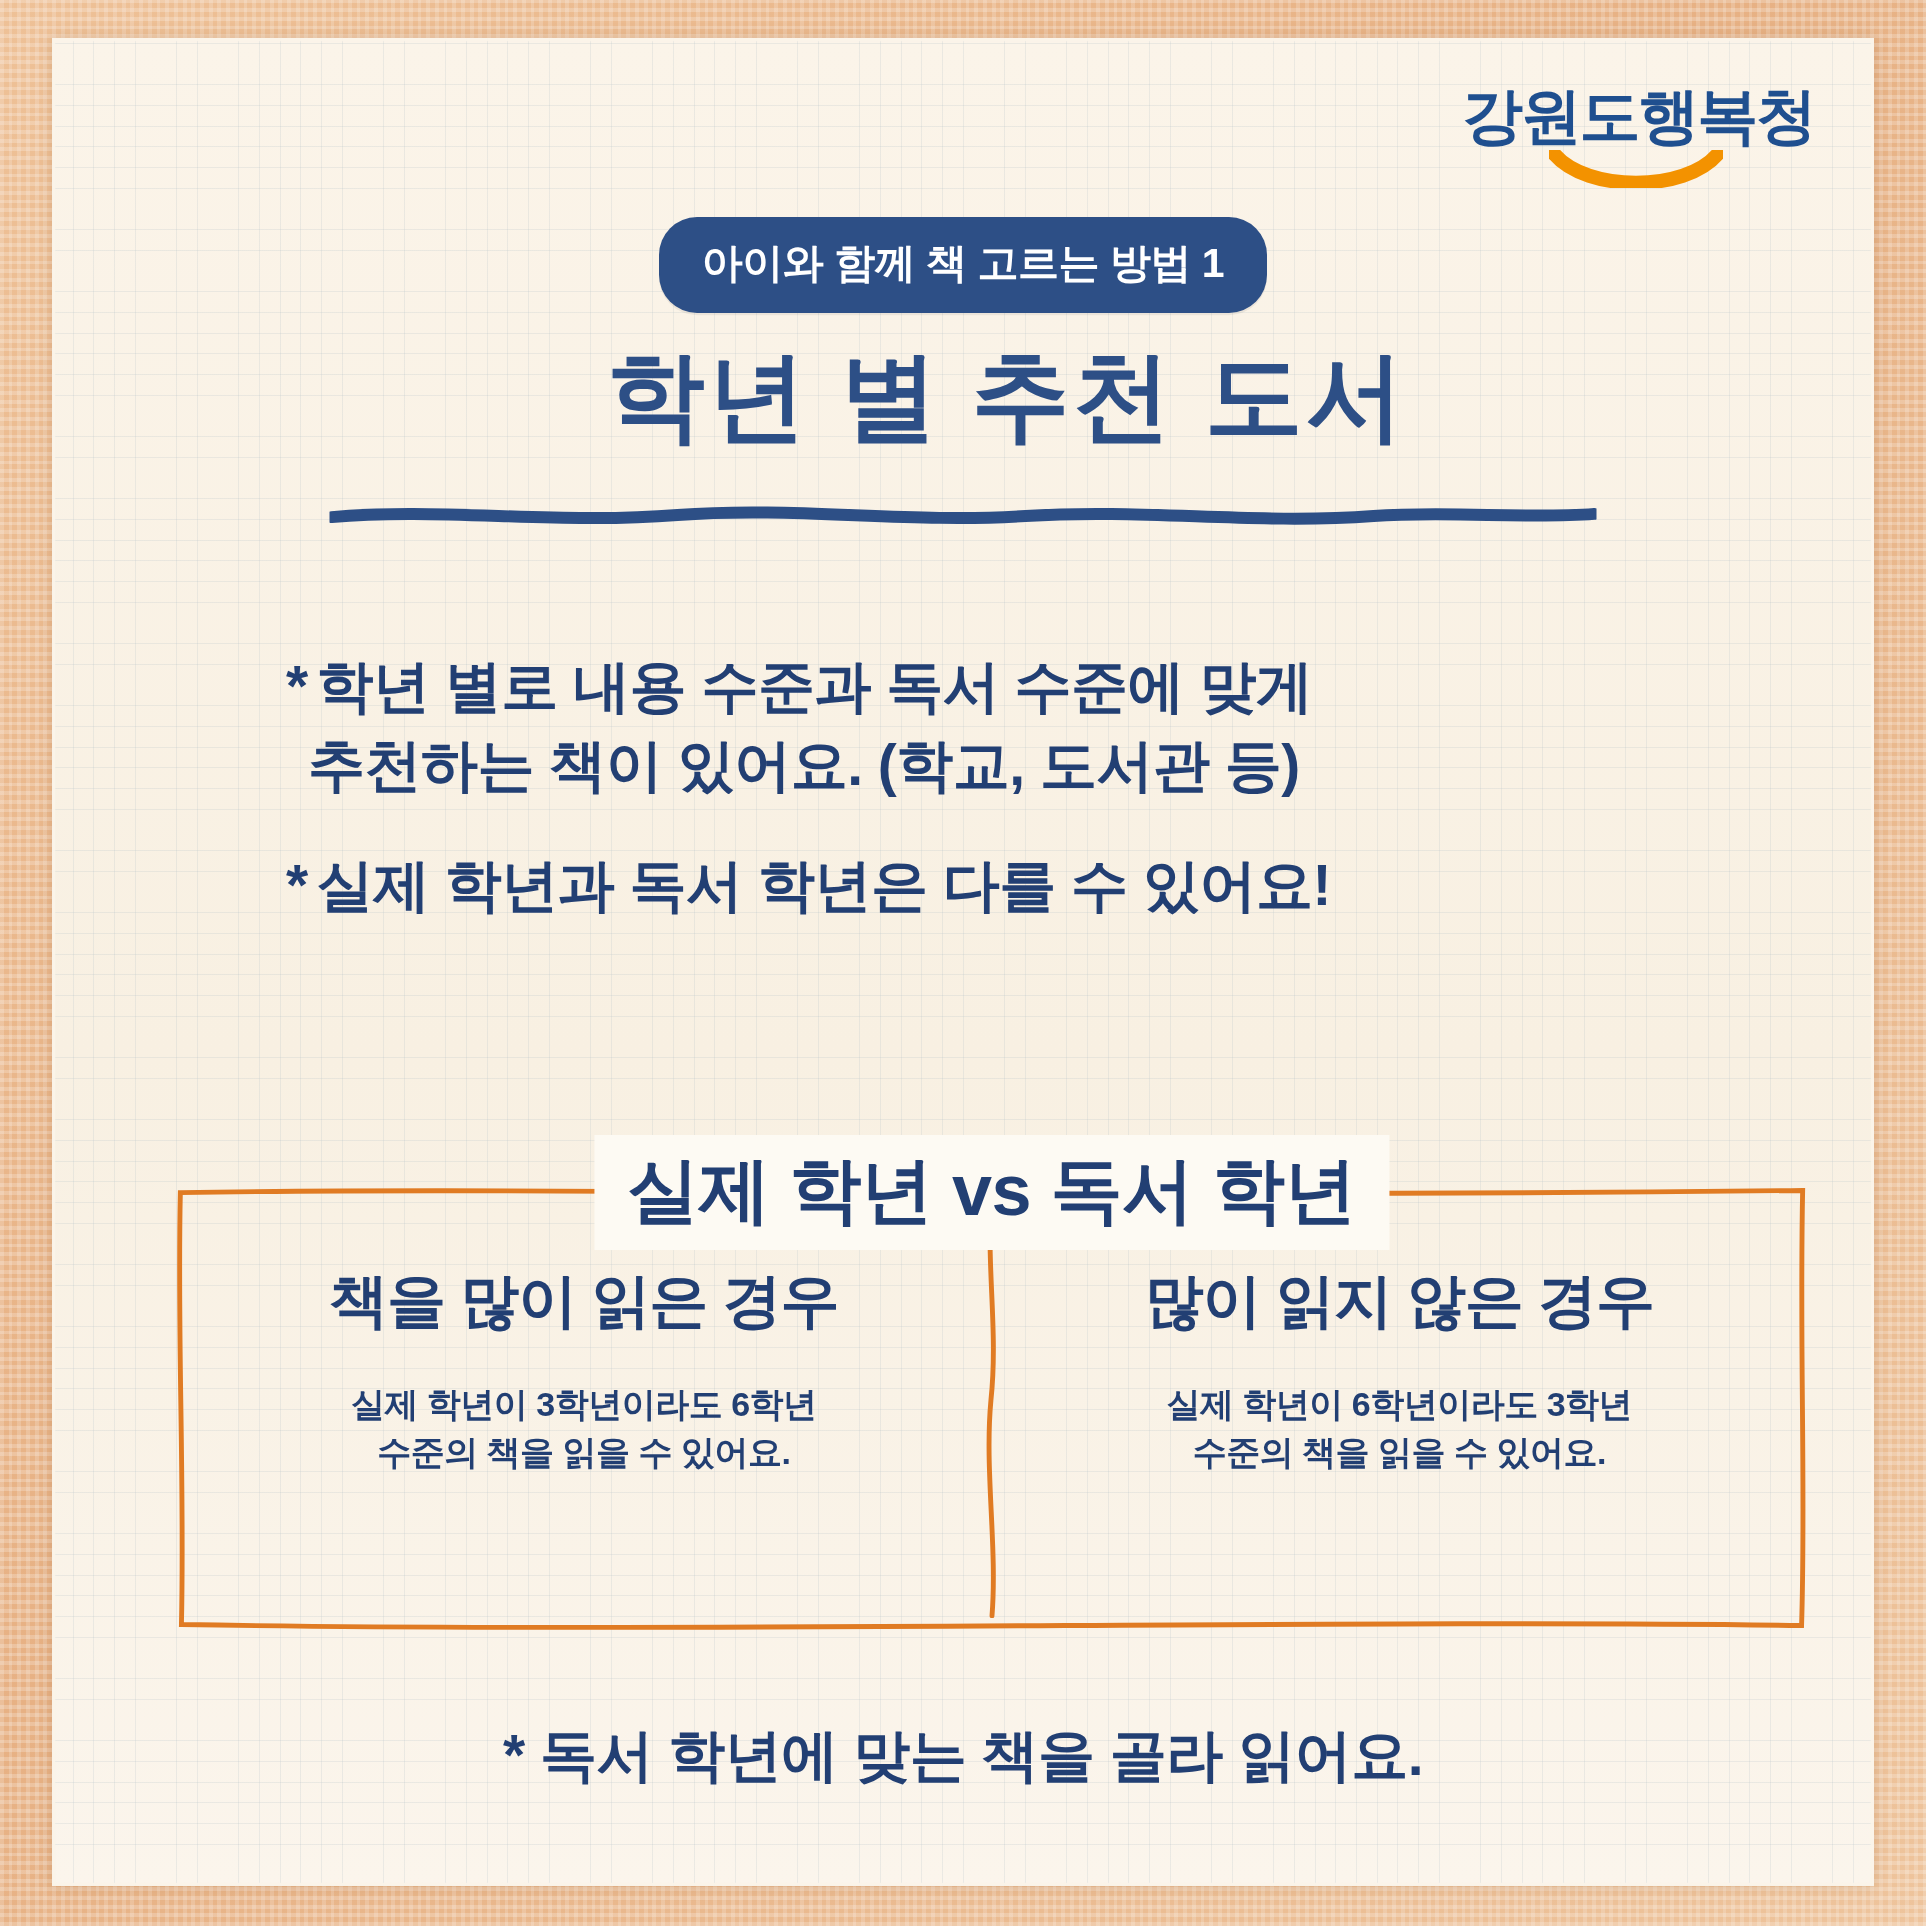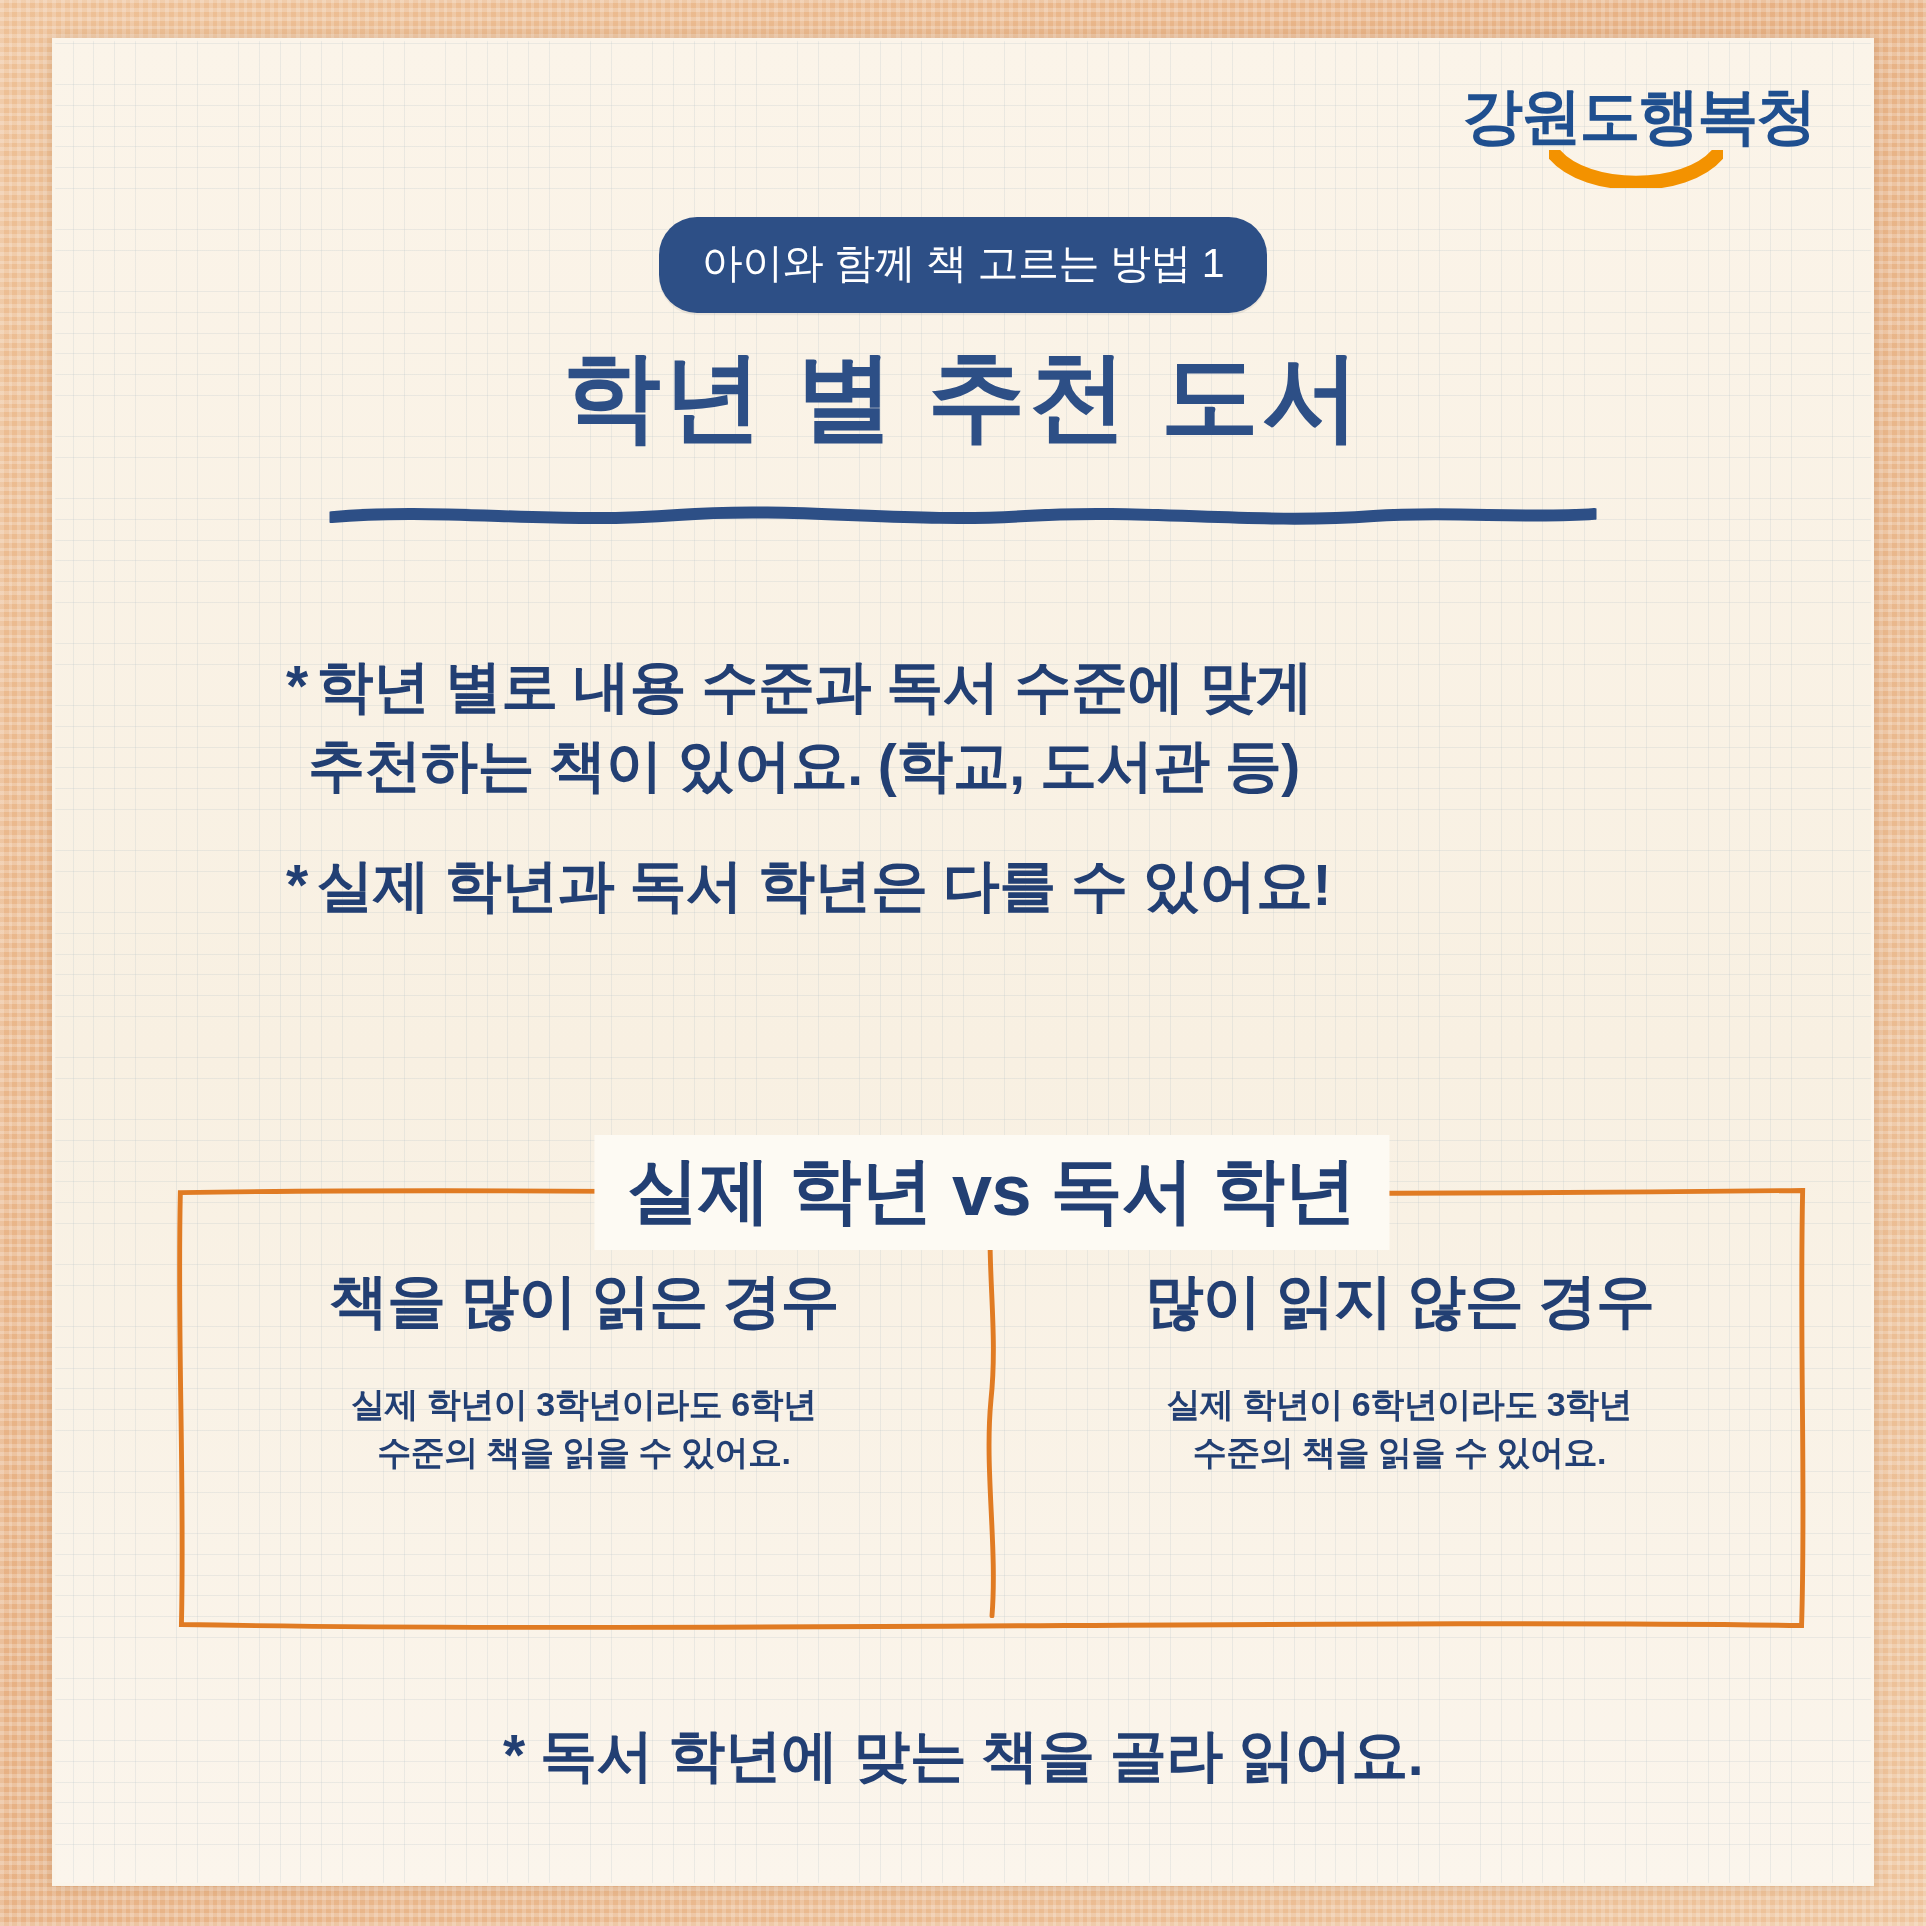--- a/index.html
+++ b/index.html
@@ -77,39 +77,40 @@
     top: 179px;
     left: 0;
     width: 100%;
     text-align: center;
   }
   .badge {
     display: inline-block;
     background: #2d4f86;
     color: #ffffff;
     font-size: 41px;
-    font-weight: 400;
+    font-weight: 700;
     letter-spacing: -0.5px;
     padding: 18.5px 43px 22px;
     border-radius: 38px;
     box-shadow: 0 2.2px 0 rgba(0,0,0,0.06);
   }
 
   
   .title {
     position: absolute;
     top: 304px;
     left: 0;
     width: 100%;
     text-align: center;
     font-size: 98px;
     font-weight: 700;
     color: #2d4f86;
     letter-spacing: 3.3px;
     line-height: 1.12;
+    padding-left: 44px;
   }
 
   .rule {
     position: absolute;
     top: 465px;
     left: 50%;
     transform: translateX(-50%);
     width: 1267px;
     height: 25px;
   }

